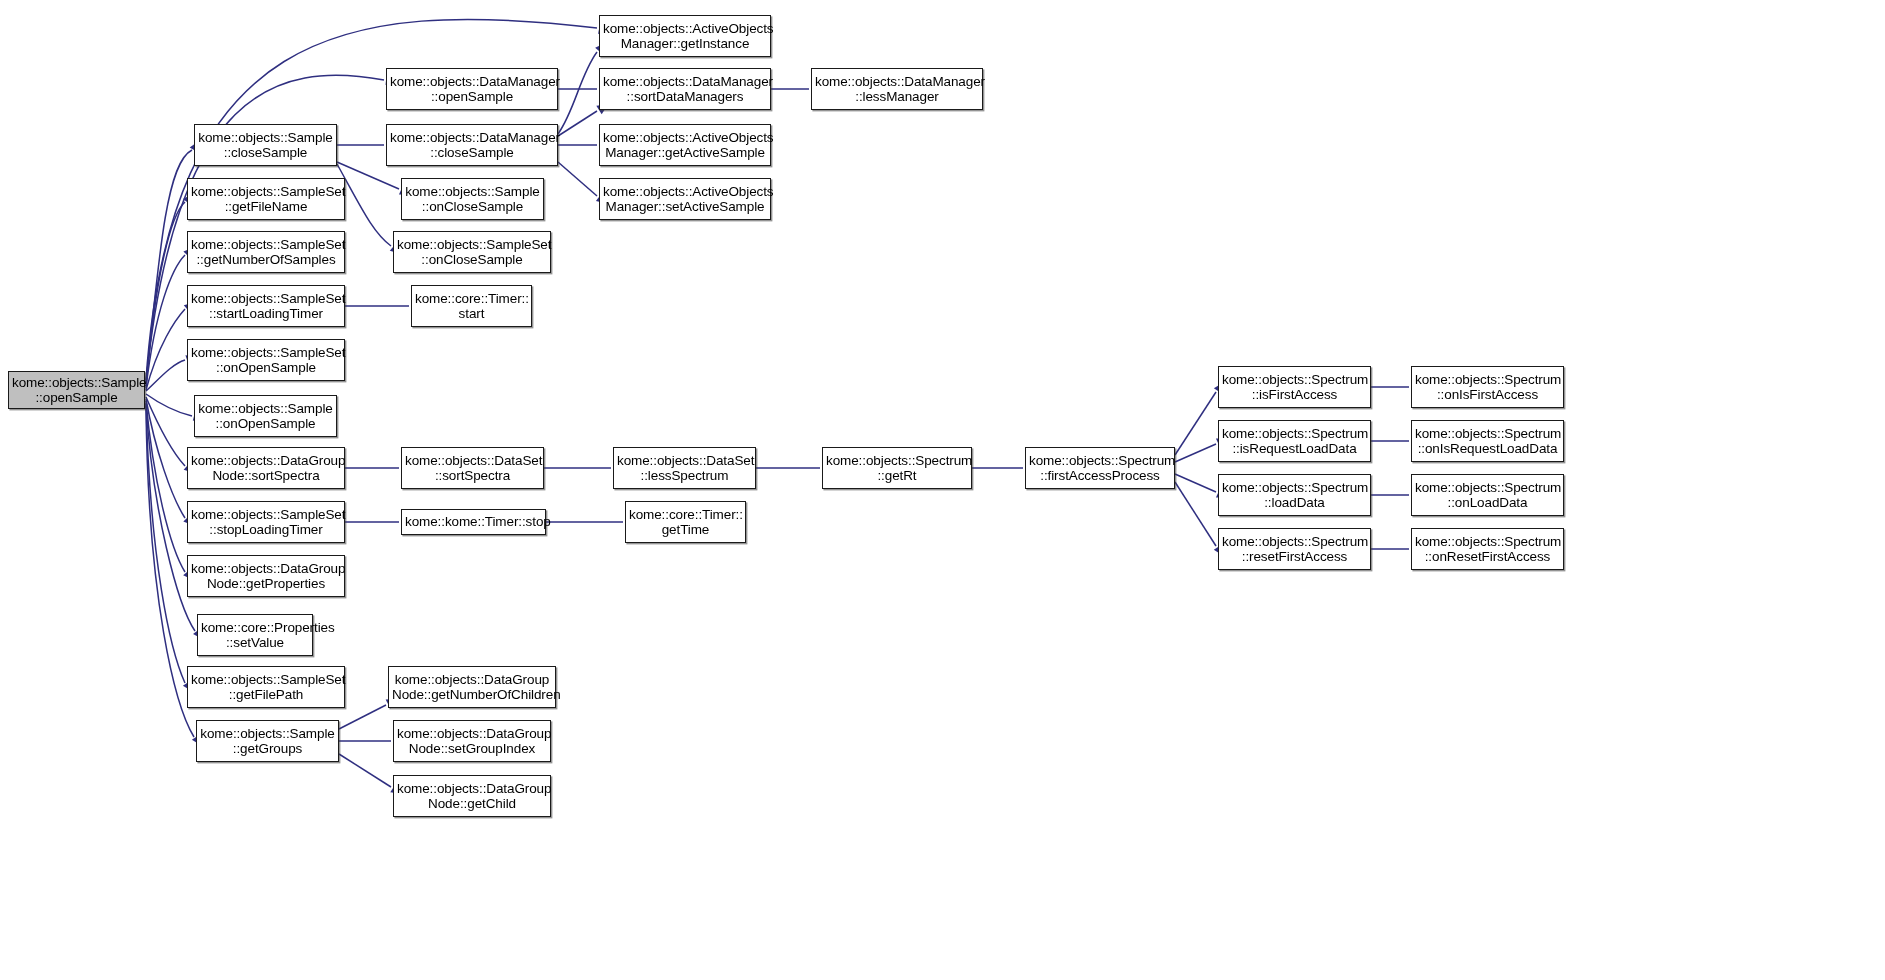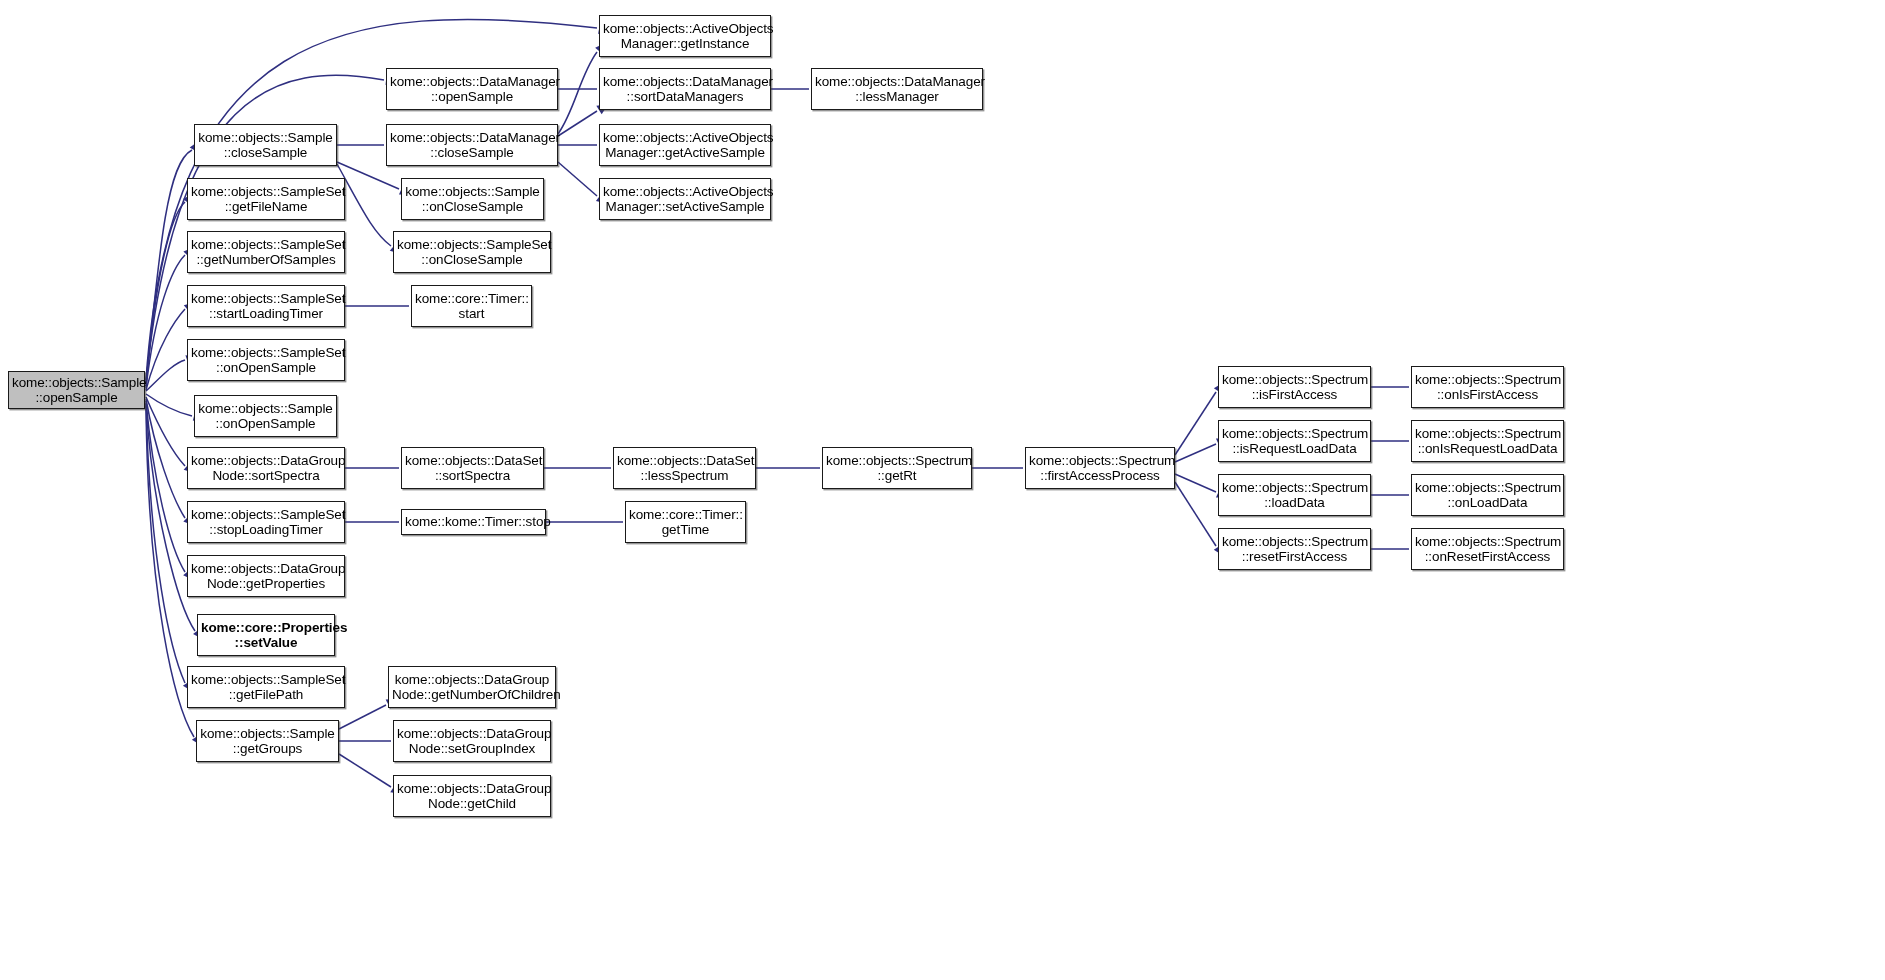--- a/index.html
+++ b/index.html
@@ -202,21 +202,21 @@
 ::resetFirstAccess</span></div>
     <div class="node" style="left: 1411px; top: 528px; width: 153px; height: 42px; border-color: rgb(26, 26, 26); background: rgb(255, 255, 255);"><span class="node-label">kome::objects::Spectrum
 ::onResetFirstAccess</span></div>
     <div class="node" style="left: 187px; top: 501px; width: 158px; height: 42px; border-color: rgb(26, 26, 26); background: rgb(255, 255, 255);"><span class="node-label">kome::objects::SampleSet
 ::stopLoadingTimer</span></div>
     <div class="node" style="left: 401px; top: 509px; width: 145px; height: 26px; border-color: rgb(26, 26, 26); background: rgb(255, 255, 255);"><span class="node-label">kome::kome::Timer::stop</span></div>
     <div class="node" style="left: 625px; top: 501px; width: 121px; height: 42px; border-color: rgb(26, 26, 26); background: rgb(255, 255, 255);"><span class="node-label">kome::core::Timer::
 getTime</span></div>
     <div class="node" style="left: 187px; top: 555px; width: 158px; height: 42px; border-color: rgb(26, 26, 26); background: rgb(255, 255, 255);"><span class="node-label">kome::objects::DataGroup
 Node::getProperties</span></div>
-    <div class="node" style="left: 197px; top: 614px; width: 138px; height: 42px; border-color: rgb(26, 26, 26); background: rgb(255, 255, 255); font-weight: bold;"><span class="node-label">kome::core::Properties
+    <div class="node" style="left: 197px; top: 614px; width: 116px; height: 42px; border-color: rgb(26, 26, 26); background: rgb(255, 255, 255);"><span class="node-label">kome::core::Properties
 ::setValue</span></div>
     <div class="node" style="left: 187px; top: 666px; width: 158px; height: 42px; border-color: rgb(26, 26, 26); background: rgb(255, 255, 255);"><span class="node-label">kome::objects::SampleSet
 ::getFilePath</span></div>
     <div class="node" style="left: 388px; top: 666px; width: 168px; height: 42px; border-color: rgb(26, 26, 26); background: rgb(255, 255, 255);"><span class="node-label">kome::objects::DataGroup
 Node::getNumberOfChildren</span></div>
     <div class="node" style="left: 196px; top: 720px; width: 143px; height: 42px; border-color: rgb(26, 26, 26); background: rgb(255, 255, 255);"><span class="node-label">kome::objects::Sample
 ::getGroups</span></div>
     <div class="node" style="left: 393px; top: 720px; width: 158px; height: 42px; border-color: rgb(26, 26, 26); background: rgb(255, 255, 255);"><span class="node-label">kome::objects::DataGroup
 Node::setGroupIndex</span></div>
     <div class="node" style="left: 393px; top: 775px; width: 158px; height: 42px; border-color: rgb(26, 26, 26); background: rgb(255, 255, 255);"><span class="node-label">kome::objects::DataGroup

